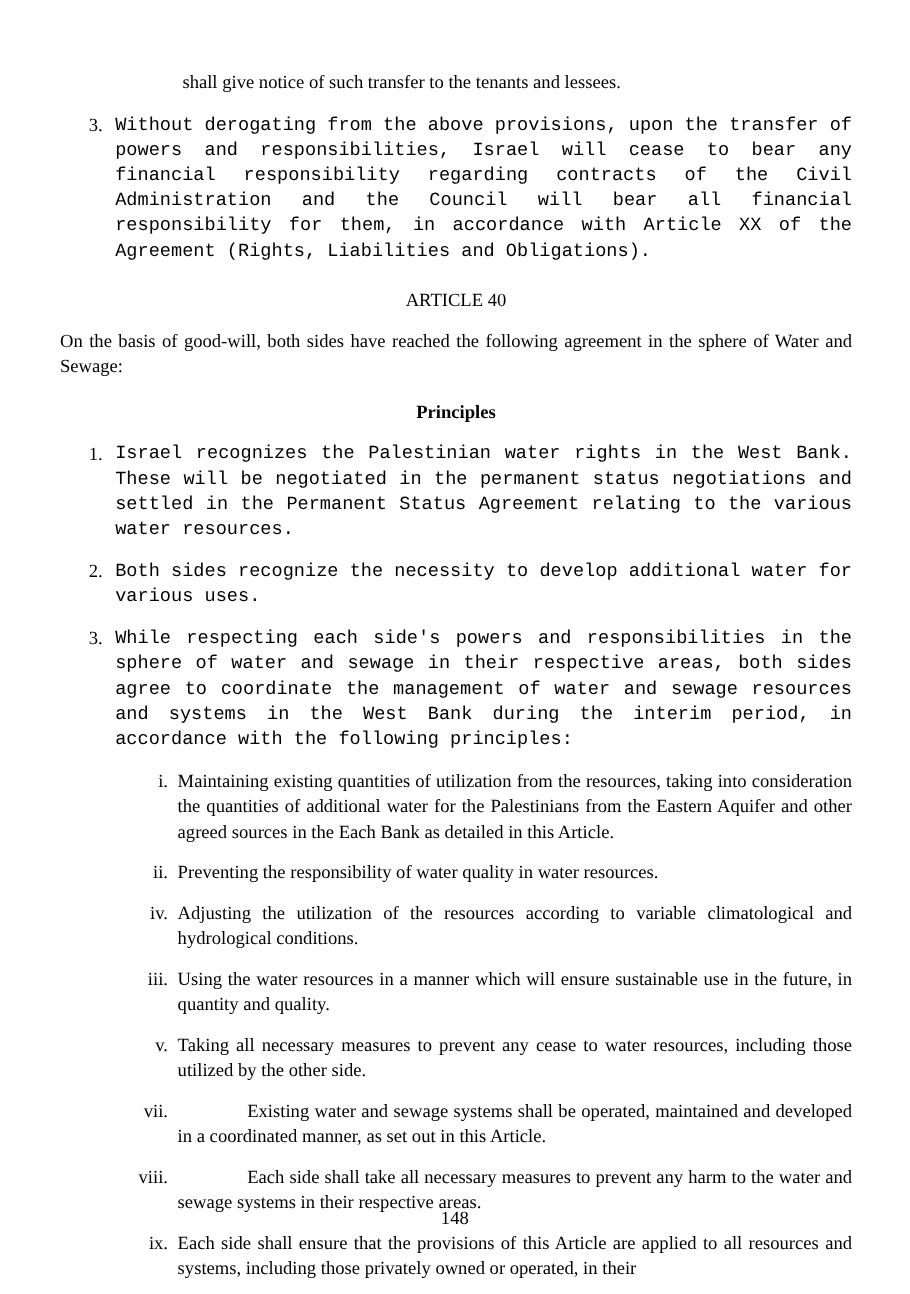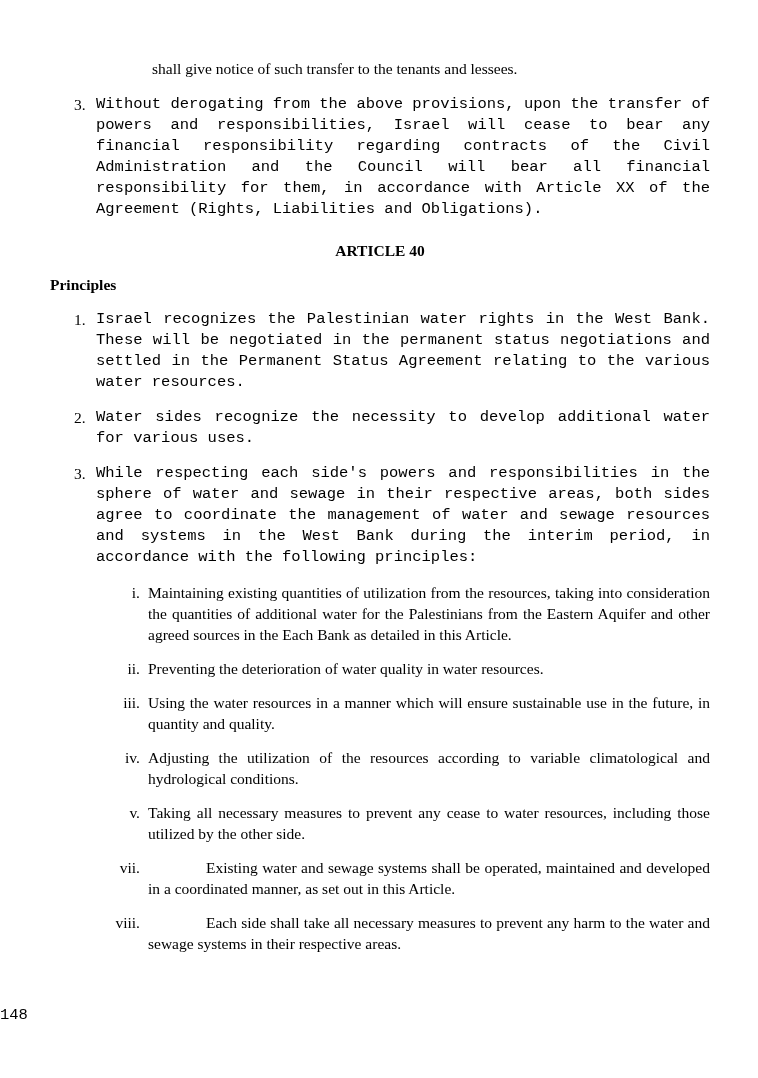--- a/index.html
+++ b/index.html
@@ -34,34 +34,35 @@
   .list-item .num {
     flex: 0 0 22px;
   }
   .list-item .txt {
     flex: 1;
     text-align: justify;
     font-family: Liberation Mono, monospace;
   }
   .article-title {
     text-align: center;
-    font-weight: bold;
+    font-weight: normal;
     margin: 20px 0 13px 0;
   }
   .article-subtitle {
     text-align: center;
     margin: 0 0 13px 0;
   }
   .intro {
     text-align: justify;
     margin: 0 0 17px 0;
   }
   .section-heading {
     font-weight: bold;
     margin: 0 0 14px 0;
+    text-align: center;
   }
   .sub-list {
     margin-left: 58px;
   }
   .sub-item {
     display: flex;
     margin: 0 0 13px 0;
   }
   .sub-item .rnum {
     flex: 0 0 32px;
@@ -74,92 +75,97 @@
   }
   .sub-item.tabbed .txt {
     text-indent: 58px;
     font-family: Liberation Serif, serif;
   }
   .page-number {
     position: absolute;
     bottom: 52px;
     left: 0;
     width: 100%;
-    font-family: Liberation Mono, monospace;
+    text-align: center;
   }
 </style>
 </head>
 <body>
 
 <div class="page">
 
   <p class="continuation">shall give notice of such transfer to the tenants and lessees.</p>
 
   <div class="list-item">
     <span class="num">3.</span>
     <p class="txt">Without derogating from the above provisions, upon the transfer of powers and responsibilities, Israel will cease to bear any financial responsibility regarding contracts of the Civil Administration and the Council will bear all financial responsibility for them, in accordance with Article XX of the Agreement (Rights, Liabilities and Obligations).</p>
   </div>
 
   <h2 class="article-title" style="font-size:15.5px;">ARTICLE 40</h2>
 
 
+  <p class="intro">On the basis of good-will, both sides have reached the following agreement in the sphere of Water and Sewage:</p>
 
   <p class="section-heading">Principles</p>
 
   <div class="list-item">
     <span class="num">1.</span>
     <p class="txt">Israel recognizes the Palestinian water rights in the West Bank. These will be negotiated in the permanent status negotiations and settled in the Permanent Status Agreement relating to the various water resources.</p>
   </div>
 
   <div class="list-item">
     <span class="num">2.</span>
-    <p class="txt">Water sides recognize the necessity to develop additional water for various uses.</p>
+    <p class="txt">Both sides recognize the necessity to develop additional water for various uses.</p>
   </div>
 
   <div class="list-item">
     <span class="num">3.</span>
     <p class="txt">While respecting each side's powers and responsibilities in the sphere of water and sewage in their respective areas, both sides agree to coordinate the management of water and sewage resources and systems in the West Bank during the interim period, in accordance with the following principles:</p>
   </div>
 
   <div class="sub-list">
 
     <div class="sub-item">
       <span class="rnum">i.</span>
       <p class="txt">Maintaining existing quantities of utilization from the resources, taking into consideration the quantities of additional water for the Palestinians from the Eastern Aquifer and other agreed sources in the Each Bank as detailed in this Article.</p>
     </div>
 
     <div class="sub-item">
       <span class="rnum">ii.</span>
-      <p class="txt">Preventing the deterioration of water quality in water resources.</p>
+      <p class="txt">Preventing the responsibility of water quality in water resources.</p>
+    </div>
+
+    <div class="sub-item">
+      <span class="rnum">iv.</span>
+      <p class="txt">Adjusting the utilization of the resources according to variable climatological and hydrological conditions.</p>
     </div>
 
     <div class="sub-item">
       <span class="rnum">iii.</span>
       <p class="txt">Using the water resources in a manner which will ensure sustainable use in the future, in quantity and quality.</p>
-    </div>
-
-    <div class="sub-item">
-      <span class="rnum">iv.</span>
-      <p class="txt">Adjusting the utilization of the resources according to variable climatological and hydrological conditions.</p>
     </div>
 
     <div class="sub-item">
       <span class="rnum">v.</span>
       <p class="txt">Taking all necessary measures to prevent any cease to water resources, including those utilized by the other side.</p>
     </div>
 
 
     <div class="sub-item tabbed">
       <span class="rnum">vii.</span>
       <p class="txt">Existing water and sewage systems shall be operated, maintained and developed in a coordinated manner, as set out in this Article.</p>
     </div>
 
     <div class="sub-item tabbed">
       <span class="rnum">viii.</span>
       <p class="txt">Each side shall take all necessary measures to prevent any harm to the water and sewage systems in their respective areas.</p>
     </div>
 
+    <div class="sub-item">
+      <span class="rnum">ix.</span>
+      <p class="txt">Each side shall ensure that the provisions of this Article are applied to all resources and systems, including those privately owned or operated, in their</p>
+    </div>
 
   </div>
 
   <div class="page-number">148</div>
 
 </div>
 
 </body></html>

